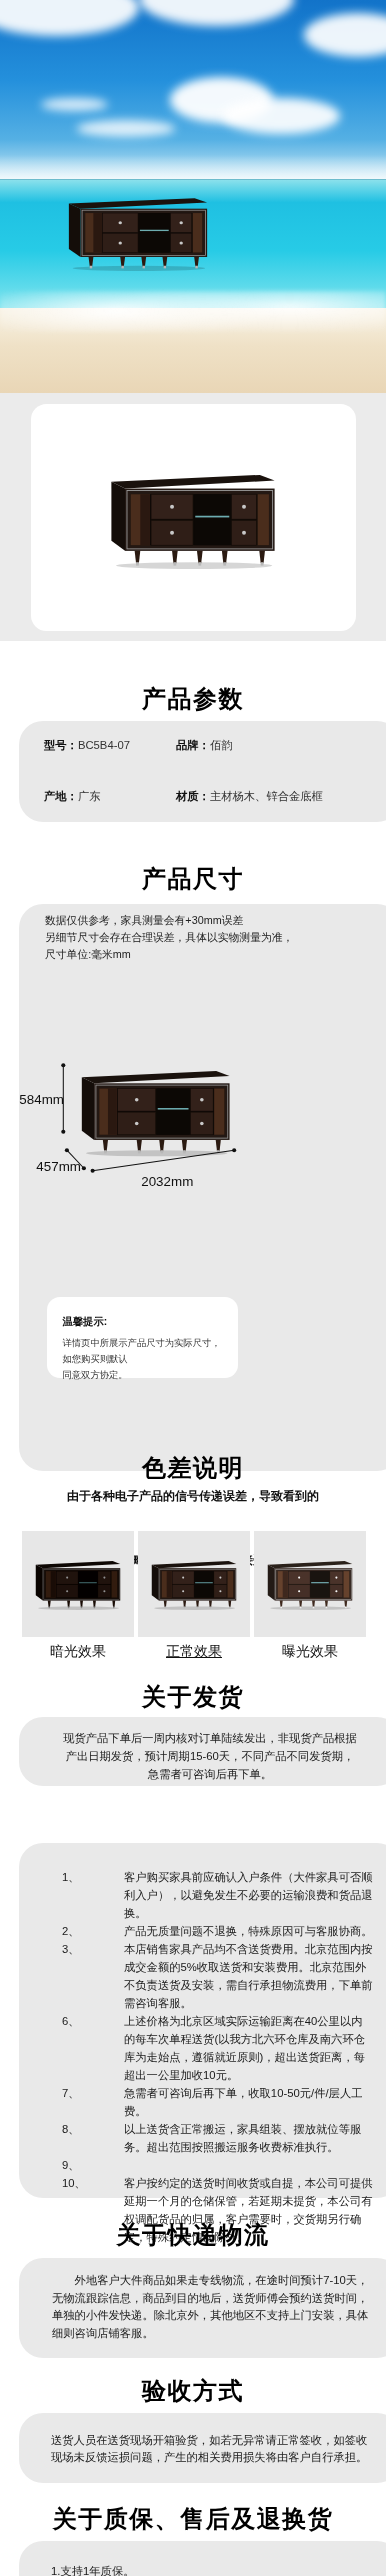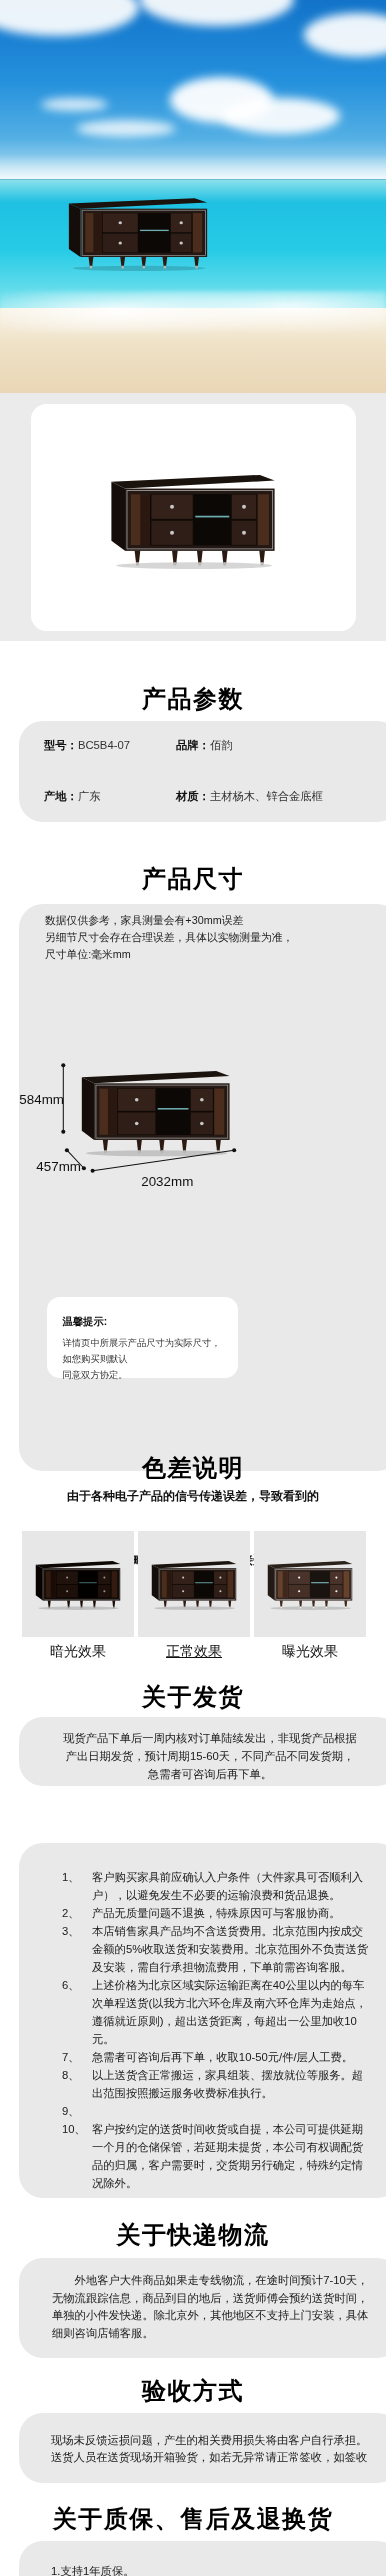--- a/index.html
+++ b/index.html
@@ -46,21 +46,21 @@
   .tip-line{font-size:9.3px;line-height:16px;color:#333;}
 
   
   .colornote-line{position:absolute;left:0;width:386px;text-align:center;font-size:12px;font-weight:600;color:#111;white-space:nowrap;}
   .variant-box{position:absolute;top:1531px;width:112px;height:106px;background:#e7e7e7;}
   .variant-label{position:absolute;top:1643px;width:112px;text-align:center;font-size:14px;color:#111;}
 
   
   .freight-row{display:flex;align-items:flex-start;}
   .freight-no{min-width:30px;font-size:11.3px;line-height:18px;color:#1a1a1a;}
-  .freight-text{flex:1;font-size:11.3px;line-height:18px;color:#1a1a1a;}
+  .freight-text{flex:1;font-size:11.3px;line-height:18px;color:#1a1a1a;margin-left:32px;}
 
   .para-line{font-size:11.3px;line-height:17.5px;color:#1a1a1a;}
   .logistics-body .para-line:first-child{text-indent:2em;}
 
   .w-item{font-size:11.3px;line-height:18px;color:#1a1a1a;padding-left:1.2em;text-indent:-1.2em;}
 
   svg text{font-family:"Liberation Sans","DejaVu Sans",sans-serif;}
 </style>
 </head>
 <body>
@@ -252,22 +252,22 @@
   <div class="section-title" style="top:2219px;">关于快递物流</div>
   <div class="panel logistics-body" style="top:2258px;height:100px;padding:14.4px 28px 0 33px;">
     <div class="para-line">外地客户大件商品如果走专线物流，在途时间预计7-10天，</div>
     <div class="para-line">无物流跟踪信息，商品到目的地后，送货师傅会预约送货时间，</div>
     <div class="para-line">单独的小件发快递。除北京外，其他地区不支持上门安装，具体</div>
     <div class="para-line">细则咨询店铺客服。</div>
   </div>
 
   <div class="section-title" style="top:2375px;">验收方式</div>
   <div class="panel" style="top:2413px;height:70px;padding:18.5px 28px 0 32px;">
+    <div class="para-line">送货人员在送货现场开箱验货，如若无异常请正常签收，如签收</div>
     <div class="para-line">现场未反馈运损问题，产生的相关费用损失将由客户自行承担。</div>
-    <div class="para-line">送货人员在送货现场开箱验货，如若无异常请正常签收，如签收</div>
   </div>
 
   <div class="section-title" style="top:2503px;">关于质保、售后及退换货</div>
   <div class="panel" style="top:2541px;height:133px;padding:20.6px 28px 0 32px;">
     <div class="w-item">1.支持1年质保。</div>
 
   </div>
 
 </div>
 

